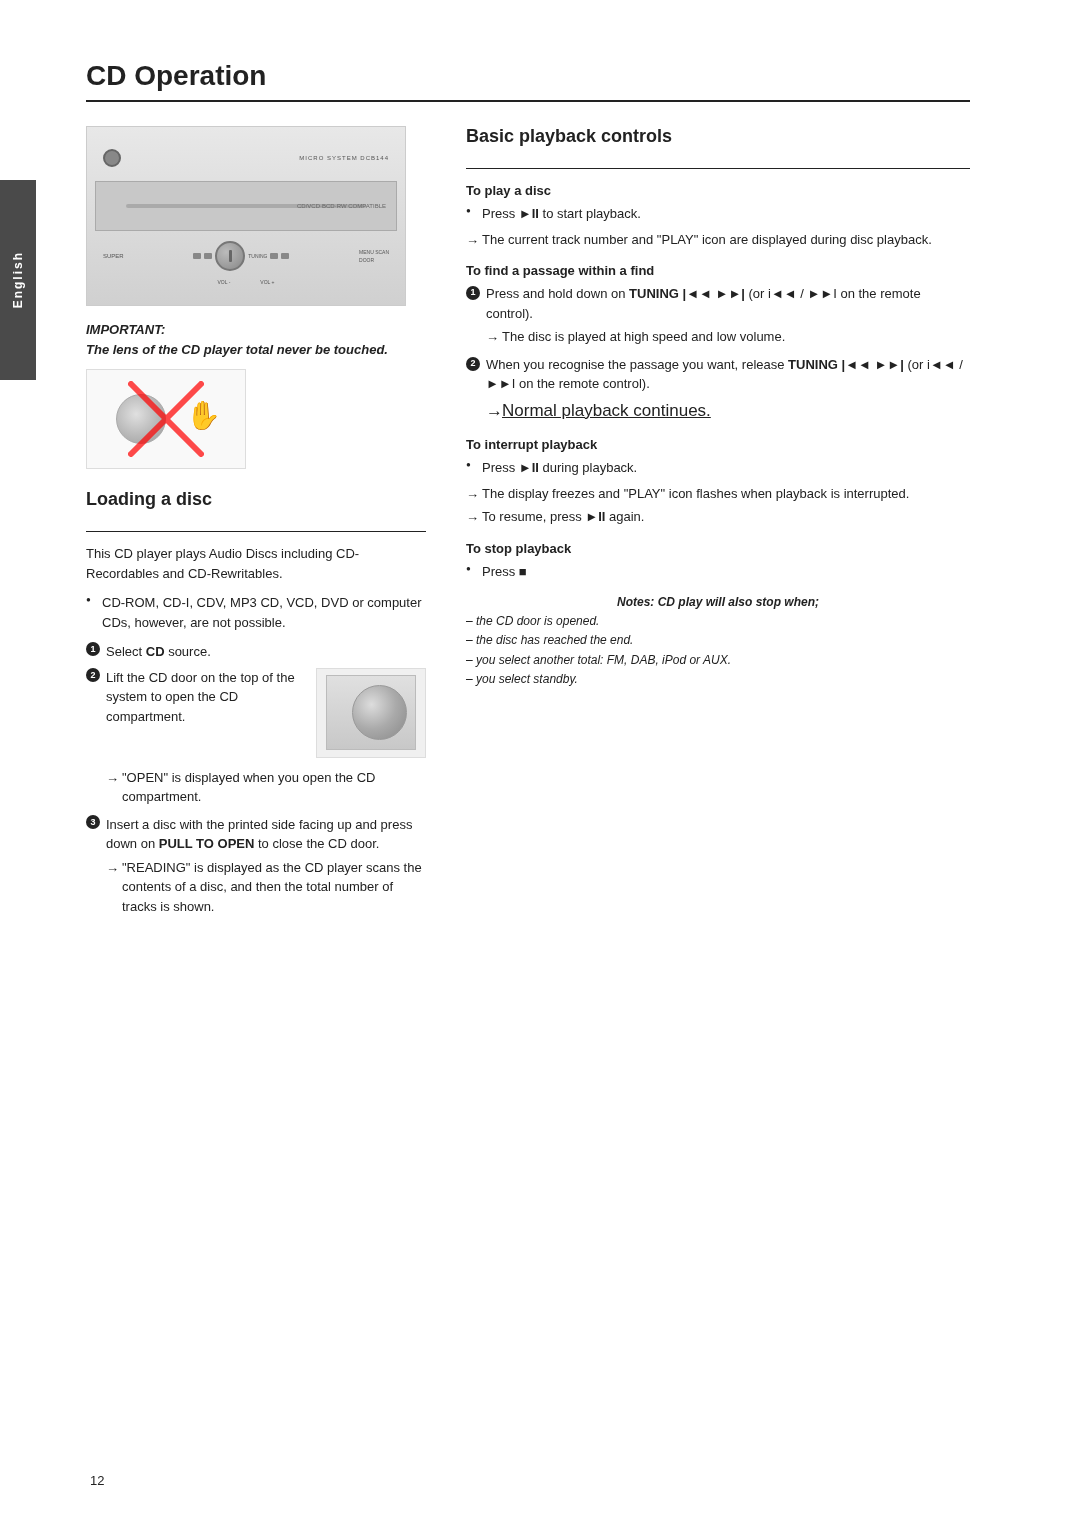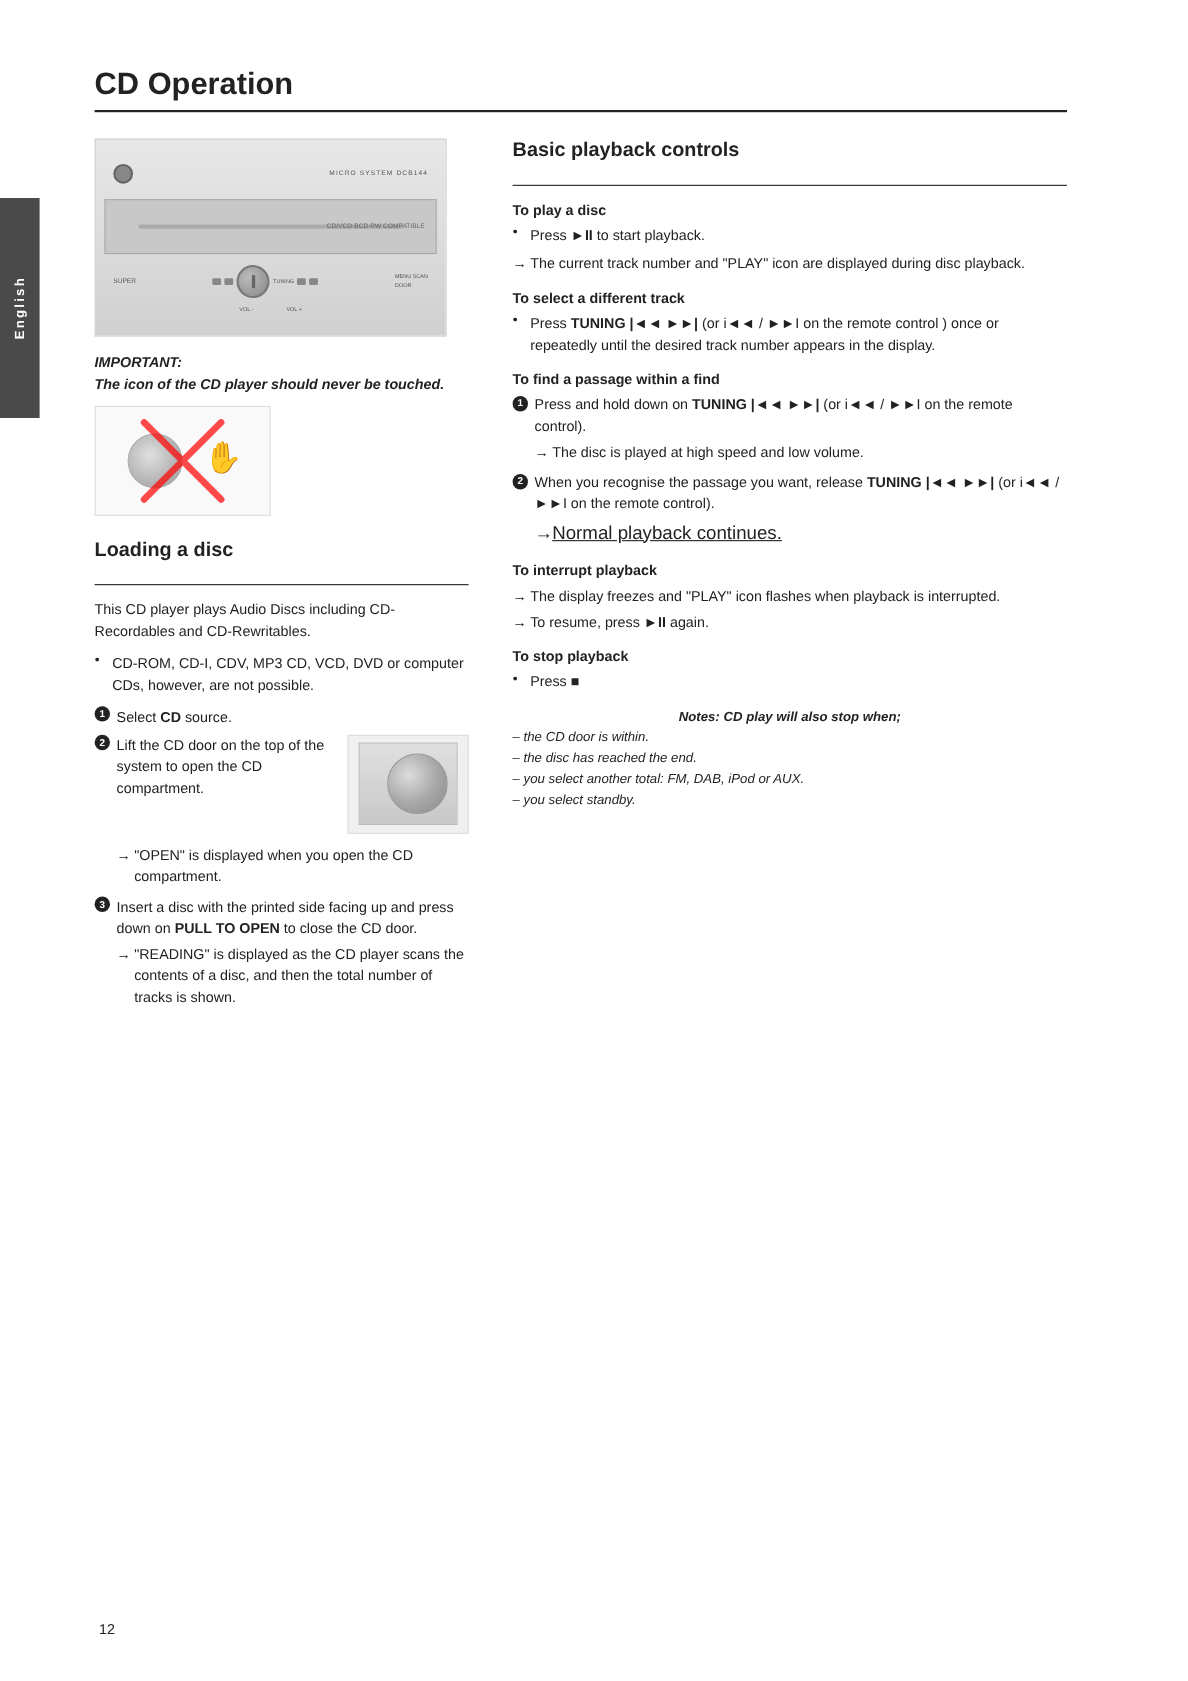--- a/index.html
+++ b/index.html
@@ -386,21 +386,21 @@
             <div style="width:95%; display:flex; justify-content:center; padding:2px 0;">
               <div style="font-size:5px; color:#555;">VOL -</div>
               <div style="width:30px;"></div>
               <div style="font-size:5px; color:#555;">VOL +</div>
             </div>
           </div>
         </div>
 
         <div class="important-box">
           <div class="important-title">IMPORTANT:</div>
-          <div class="important-text">The icon of the CD player should never be touched.</div>
+          <div class="important-text">The lens of the CD player total never be touched.</div>
         </div>
 
         <div class="no-touch-img">
           <div class="no-touch-content">
             <div class="disc-small"></div>
 
             <div style="position:absolute; right:5px; top:20px; font-size:28px; color:#888;">✋</div>
 
             <div class="x-mark">
               <svg viewBox="0 0 90 90" xmlns="http://www.w3.org/2000/svg">
@@ -458,59 +458,56 @@
         <h2 class="section-heading">Basic playback controls</h2>
 
         <div>
           <div class="sub-heading">To play a disc</div>
           <ul class="bullet-list">
             <li class="circle-bullet">Press <span class="bold">►II</span> to start playback.</li>
           </ul>
           <div class="arrow-line" style="margin-top:4px; font-size:13px;">The current track number and "PLAY" icon are displayed during disc playback.</div>
         </div>
 
-        <div>
-          <div class="sub-heading">To select a different track</div>
-          <ul class="bullet-list">
-            <li class="circle-bullet">Press <span class="bold">TUNING |◄◄ ►►|</span> (or i◄◄ / ►►I on the remote control ) once or repeatedly until the desired track number appears in the display.</li>
-          </ul>
-        </div>
 
         <div>
           <div class="sub-heading">To find a passage within a find</div>
           <ol class="numbered-list">
             <li style="padding-left: 20px; position: relative;">
               <div class="num-badge" style="position: absolute; left: 0px; top: 2px;">1</div>
               Press and hold down on <span class="bold">TUNING |◄◄ ►►|</span> (or i◄◄ / ►►I on the remote control).
               <div class="arrow-line" style="font-size:13px; margin-top:4px;">The disc is played at high speed and low volume.</div>
             </li>
             <li style="margin-top: 8px; padding-left: 20px; position: relative;">
               <div class="num-badge" style="position: absolute; left: 0px; top: 2px;">2</div>
               When you recognise the passage you want, release <span class="bold">TUNING |◄◄ ►►|</span> (or i◄◄ / ►►I on the remote control).
               <div class="arrow-line" style="font-size:17px; margin-top:4px;text-decoration:underline;">Normal playback continues.</div>
             </li>
           </ol>
         </div>
 
         <div>
           <div class="sub-heading">To interrupt playback</div>
+          <ul class="bullet-list">
+            <li class="circle-bullet">Press <span class="bold">►II</span> during playback.</li>
+          </ul>
           <div class="arrow-line" style="margin-top:4px; font-size:13px;">The display freezes and "PLAY" icon flashes when playback is interrupted.</div>
           <div class="arrow-line" style="margin-top:4px; font-size:13px;">To resume, press <span class="bold">►II</span> again.</div>
         </div>
 
         <div>
           <div class="sub-heading">To stop playback</div>
           <ul class="bullet-list">
             <li class="circle-bullet">Press <span class="bold">■</span></li>
           </ul>
         </div>
 
         <div class="notes-section" style="margin-top:12px;">
           <div class="italic bold">Notes: CD play will also stop when;</div>
-          <div class="italic">– the CD door is within.</div>
+          <div class="italic">– the CD door is opened.</div>
           <div class="italic">– the disc has reached the end.</div>
           <div class="italic">– you select another total: FM, DAB, iPod or AUX.</div>
           <div class="italic">– you select standby.</div>
         </div>
 
       </div>
     </div>
   </div>
 </div>
 

